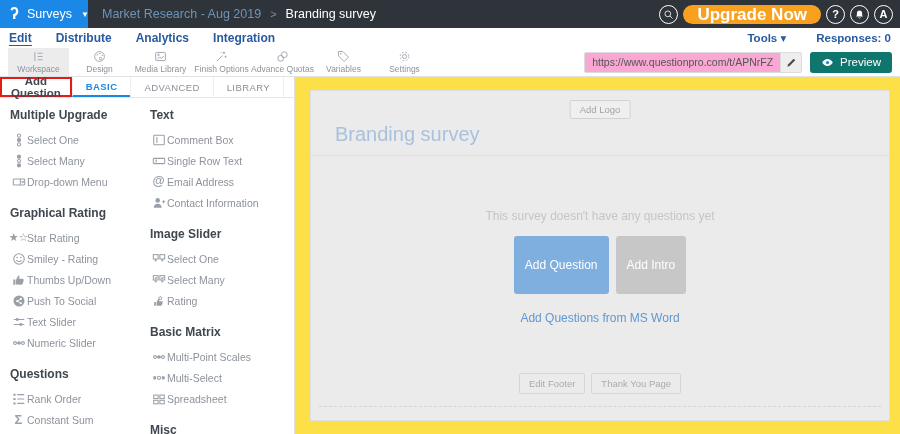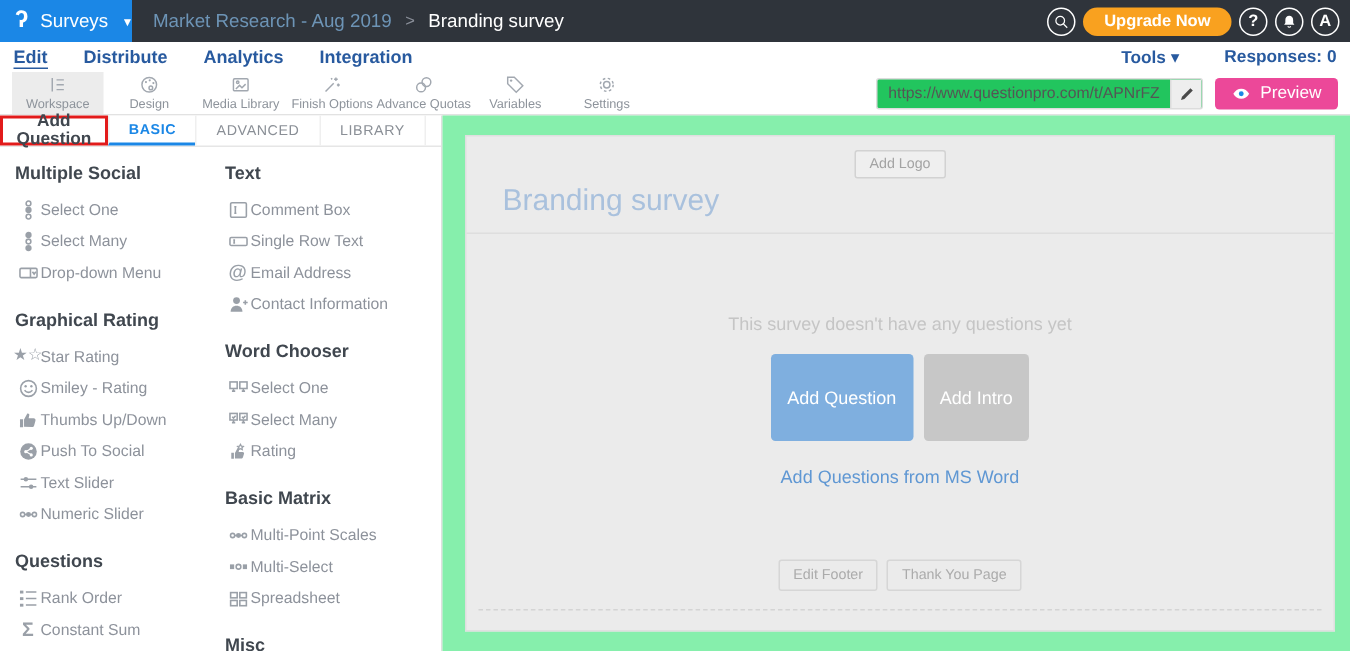--- a/index.html
+++ b/index.html
@@ -13,41 +13,41 @@
   .logo-glyph { font-weight:bold; font-size:16px; line-height:1; }
   .brand-label { font-size:12.5px; }
   .caret { font-size:8px; margin-left:1px; }
   .breadcrumb { margin-left:14px; display:flex; gap:9px; align-items:center; font-size:12.5px; }
   .bc-parent { color:#6d94b6; cursor:pointer; }
   .bc-sep { color:#8a8f99; font-size:11px; }
   .bc-current { color:#ffffff; }
   .top-actions { margin-left:auto; display:flex; align-items:center; gap:5px; padding-right:7px; }
   .circle-btn { width:19px; height:19px; border-radius:50%; border:1px solid #fff; background:transparent; color:#fff; display:flex; align-items:center; justify-content:center; font-size:11px; font-weight:bold; cursor:pointer; }
   .circle-btn svg { width:11px; height:11px; }
-  .upgrade-btn { background:#f9a11f; color:#fff; border:none; border-radius:10px; height:19px; padding:0 14px; font-size:11px; font-weight:bold; cursor:pointer; }
+  .upgrade-btn { background:#f9a11f; color:#fff; border:none; border-radius:10px; height:19px; padding:0 14px; font-size:17px; font-weight:bold; cursor:pointer; }
 
   
   .navbar { height:20px; background:#fff; display:flex; align-items:center; padding:0 9px; gap:24px; }
   .nav-item { color:#285a9f; font-size:12px; font-weight:bold; cursor:pointer; }
   .nav-item.active { border-bottom:1.5px solid #285a9f; }
   .nav-right { margin-left:auto; display:flex; gap:30px; align-items:center; }
   .nav-right .nav-link { color:#285a9f; font-size:11.5px; font-weight:bold; cursor:pointer; }
 
   
   .toolbar { height:29px; background:#fff; border-bottom:1px solid #e2e2e2; display:flex; align-items:stretch; padding-left:8px; }
   .tool { width:61px; display:flex; flex-direction:column; align-items:center; justify-content:center; color:#a2a8b0; cursor:pointer; }
   .tool svg { width:13px; height:13px; }
   .tool .tlabel { font-size:8.5px; color:#8d939b; margin-top:1px; white-space:nowrap; }
   .tool.active { background:#ececec; }
   .toolbar-right { margin-left:auto; display:flex; align-items:center; gap:8px; padding-right:8px; }
-  .url-box { display:flex; align-items:stretch; height:21px; background:#22c55e; border:1px solid #dcdcdc; border-radius:2px; overflow:hidden;margin-left:42px; }
+  .url-box { display:flex; align-items:stretch; height:21px; background:#f9a8d4; border:1px solid #dcdcdc; border-radius:2px; overflow:hidden;margin-left:42px; }
   .url-text { display:flex; align-items:center; padding:0 7px; font-size:10.5px; color:#555; white-space:nowrap; }
   .url-edit { width:21px; border-left:1px solid #dcdcdc; display:flex; align-items:center; justify-content:center; color:#4a4a4a; cursor:pointer; background:#eee; }
   .url-edit svg { width:11px; height:11px; }
-  .preview-btn { height:21px; background:#ec4899; color:#fff; border:none; border-radius:3px; font-size:11.5px; display:flex; align-items:center; gap:6px; padding:0 11px; cursor:pointer; }
+  .preview-btn { height:21px; background:#0f766e; color:#fff; border:none; border-radius:3px; font-size:11.5px; display:flex; align-items:center; gap:6px; padding:0 11px; cursor:pointer; }
   .preview-btn svg { width:13px; height:13px; }
 
   
   .content { display:flex; height:357px; }
 
   
   .panel { width:295px; background:#fff; border-right:1px solid #e0e0e0; display:flex; flex-direction:column; flex:none; }
   .panel-header { height:21px; display:flex; align-items:stretch; border-bottom:1px solid #e6e6e6; flex:none; }
   .add-q-btn { border:2px solid #e21b1b; display:flex; align-items:center; padding:0 9px; font-weight:bold; color:#40474f; font-size:11.5px; cursor:pointer; background:#fff; }
   .tabs { margin-left:auto; display:flex; align-items:stretch; }
@@ -59,21 +59,21 @@
   .pcol + .pcol { width:145px; }
   .psec-title { font-size:12px; font-weight:bold; color:#40474f; margin:14px 0 7px 0; }
   .psec-title.first { margin-top:0; }
   .pitem { display:flex; align-items:center; gap:0; height:21px; color:#8d929b; font-size:10.5px; cursor:pointer; white-space:nowrap; }
   .pitem .ic { width:17px; flex:none; display:flex; justify-content:center; color:#9aa0a8; }
   .pitem .glyph { font-size:11px; color:#9aa0a8; line-height:1; }
   .glyph.sigma { font-size:13px; font-weight:bold; }
   .glyph.at { font-size:12.5px; font-weight:bold; }
 
   
-  .canvas { flex:1; padding:13px 10px 13px 15px; background:#86efac; }
+  .canvas { flex:1; padding:13px 10px 13px 15px; background:#fde047; }
   .survey-card { height:100%; background:#ebebeb; border:1px solid #dfdfdf; display:flex; flex-direction:column; position:relative; }
   .card-header { height:65px; border-bottom:1px solid #dedede; position:relative; flex:none; }
   .add-logo-btn { position:absolute; top:9px; left:50%; transform:translateX(-50%); border:1px solid #d2d2d2; background:#efefef; color:#a3a3a3; font-size:9.5px; padding:3px 9px; border-radius:2px; cursor:pointer; }
   .survey-title { position:absolute; left:24px; bottom:9px; font-size:20px; color:#a9c1dd; }
   .card-body { flex:1; display:flex; flex-direction:column; align-items:center; padding-top:53px; position:relative; }
   .empty-msg { color:#c5c5c5; font-size:12px; }
   .btn-row { display:flex; gap:7px; margin-top:13px; }
   .btn-addq { background:#7fafdf; color:#fff; border:none; border-radius:3px; padding:7px 11px; font-size:12px; cursor:pointer; }
   .btn-addintro { background:#c7c7c7; color:#fff; border:none; border-radius:3px; padding:22px 11px; font-size:12px; cursor:pointer; }
   .msword-link { margin-top:17px; color:#5f97d3; font-size:12px; cursor:pointer; }
@@ -208,21 +208,21 @@
         <span class="tab active">BASIC</span>
         <span class="tab">ADVANCED</span>
         <span class="tab">LIBRARY</span>
         <span class="tab-close">×</span>
       </div>
     </div>
 
     <div class="panel-body">
 
       <div class="pcol">
-        <div class="psec-title first">Multiple Social</div>
+        <div class="psec-title first">Multiple Upgrade</div>
         <div class="pitem">
           <span class="ic">
               <svg class="i" viewBox="0 0 16 16">
                 <circle cx="8" cy="3" r="1.8"></circle>
                 <circle cx="8" cy="8" r="1.8" fill="currentColor"></circle>
                 <circle cx="8" cy="13" r="1.8"></circle>
               </svg>
             </span>
           <span>Select One</span>
         </div>
@@ -372,21 +372,21 @@
                 <g fill="currentColor" stroke="none">
                   <circle cx="6.5" cy="5" r="2.6"></circle>
                   <path d="M2 13.5c0-3 2-4.6 4.5-4.6s4.5 1.6 4.5 4.6z"></path>
                 </g>
                 <path d="M11.5 6.5h3.5M13.2 4.8v3.4"></path>
               </svg>
             </span>
           <span>Contact Information</span>
         </div>
 
-        <div class="psec-title">Word Chooser</div>
+        <div class="psec-title">Image Slider</div>
         <div class="pitem">
           <span class="ic">
               <svg class="i" viewBox="0 0 16 16">
                 <rect x="1.5" y="3" width="5.5" height="5"></rect>
                 <path d="M3 10h2.5M4.2 8v2"></path>
                 <rect x="9" y="3" width="5.5" height="5"></rect>
                 <path d="M10.5 10h2.5M11.7 8v2"></path>
               </svg>
             </span>
           <span>Select One</span>

